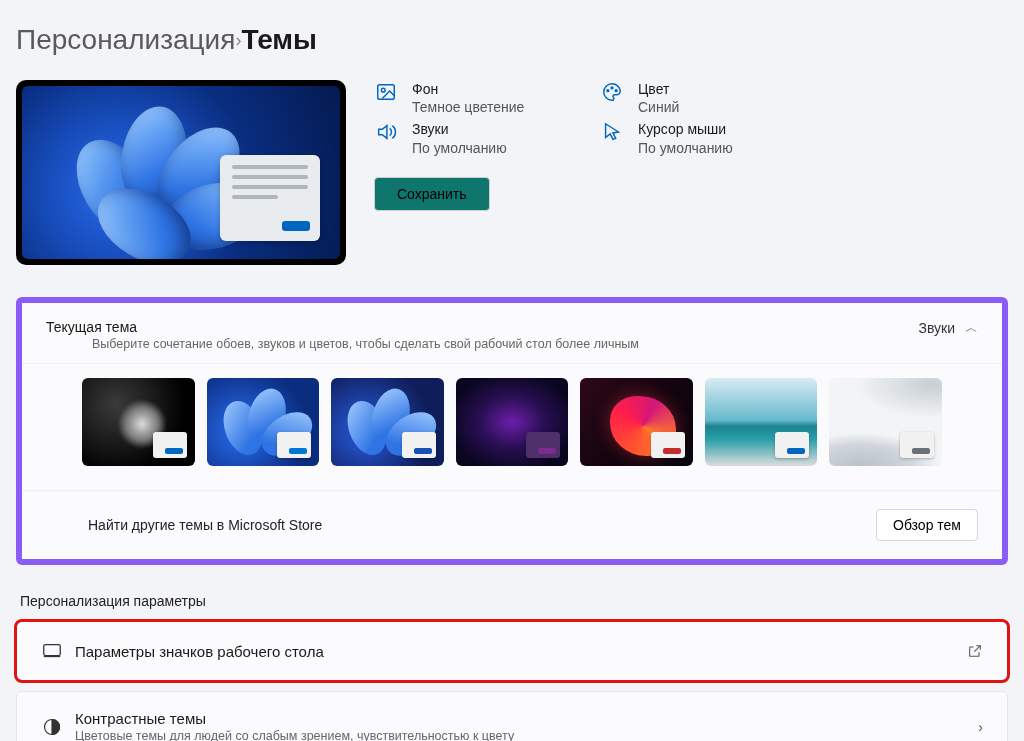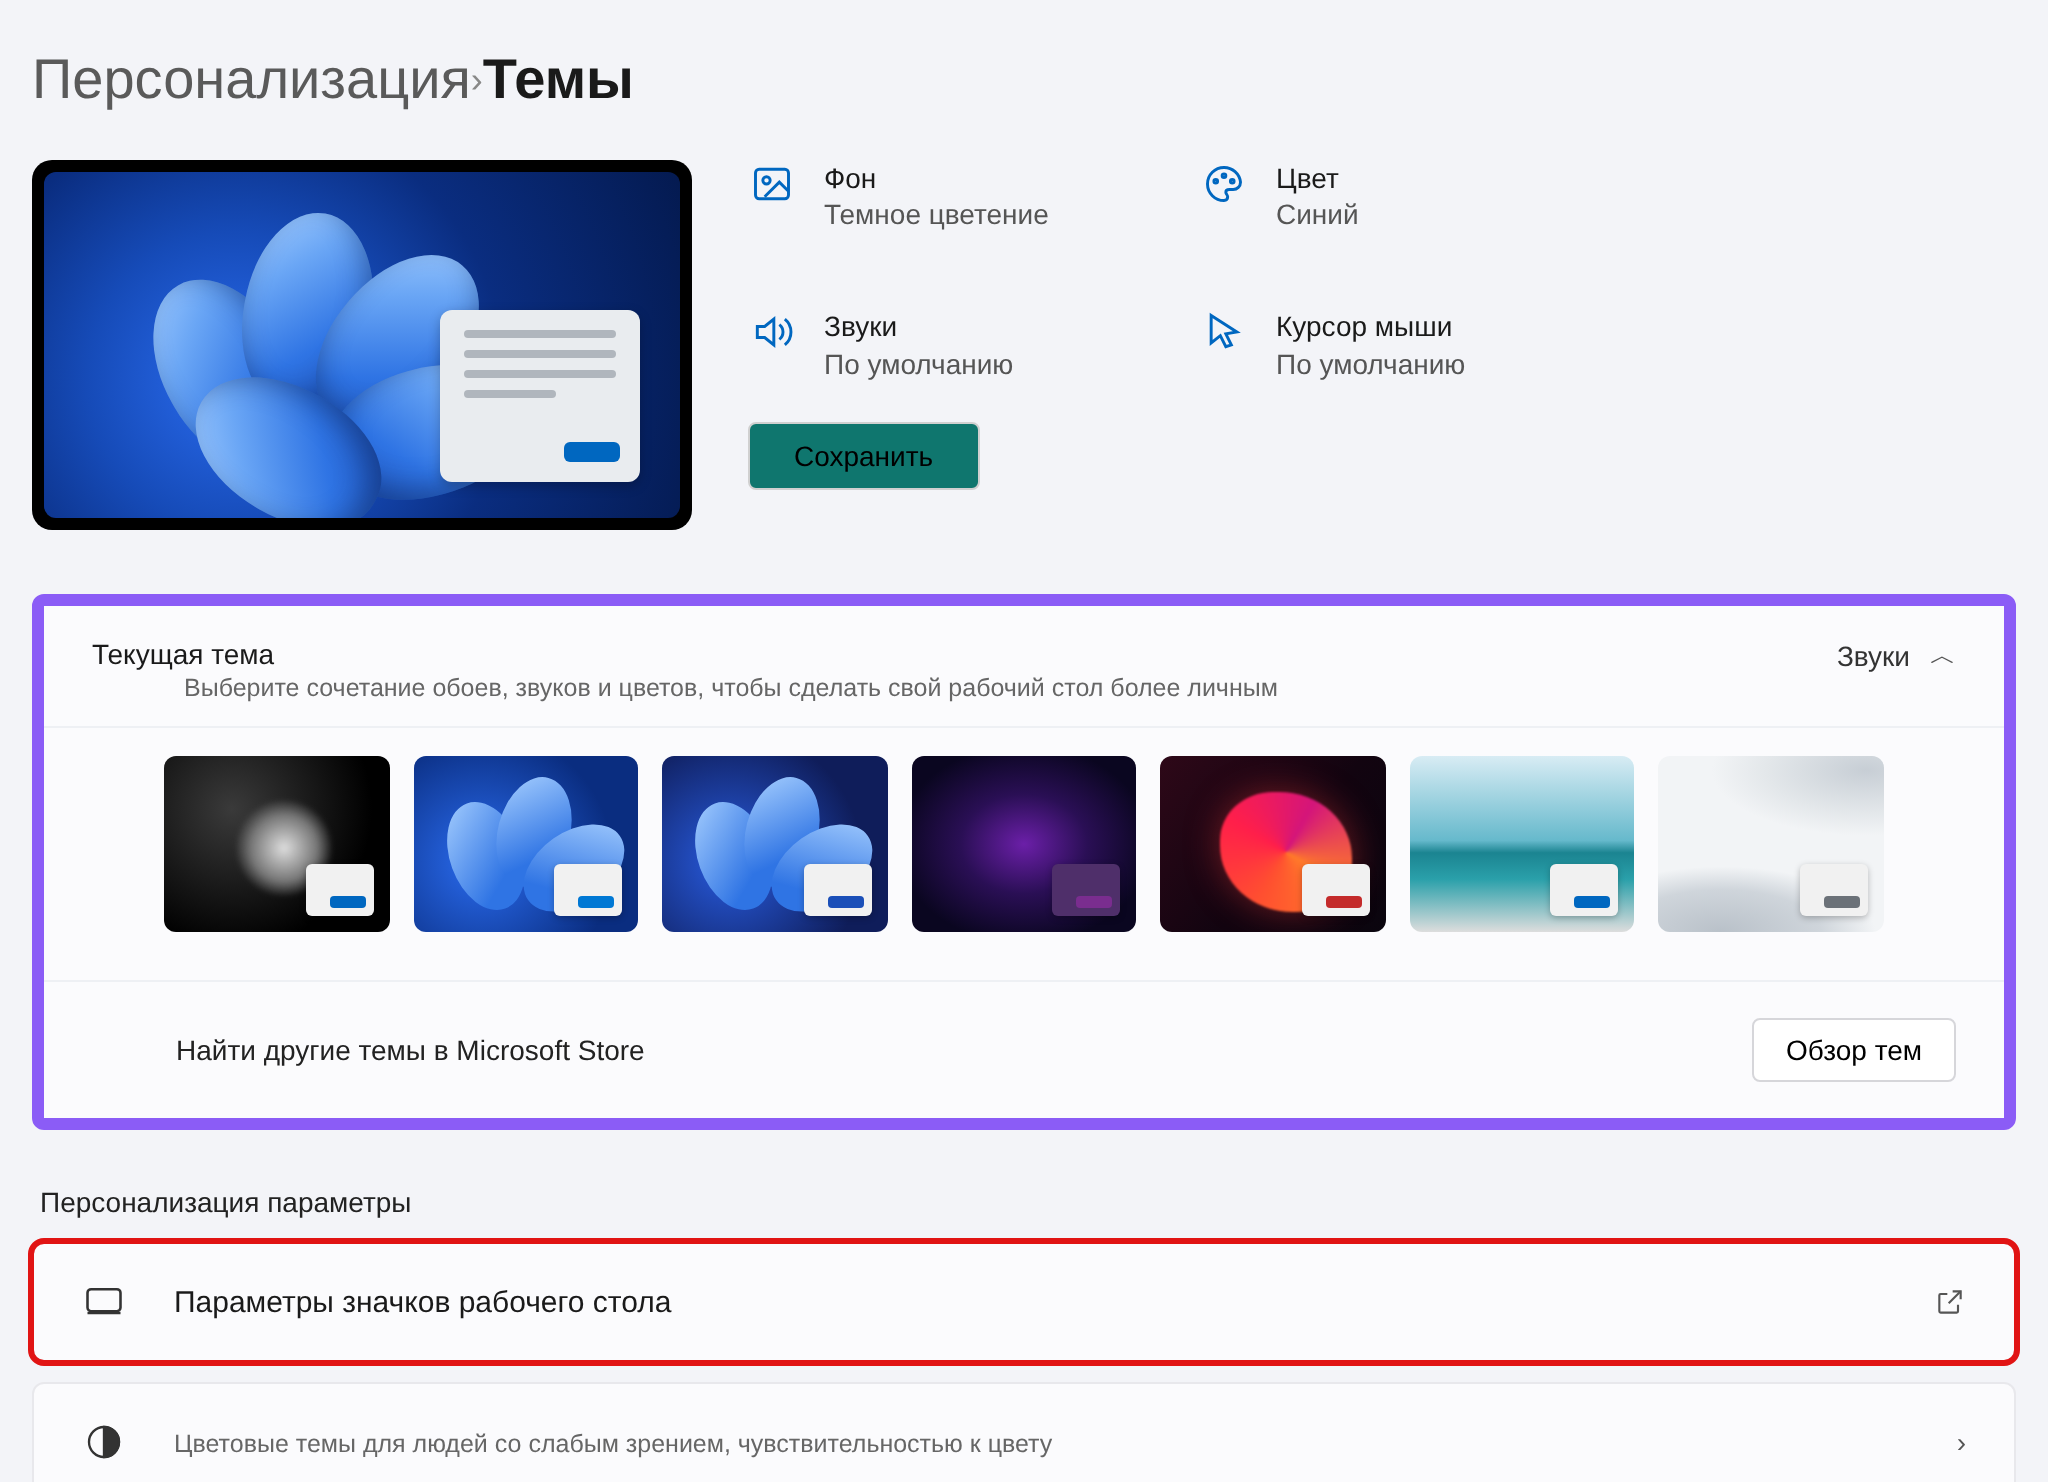--- a/index.html
+++ b/index.html
@@ -20,21 +20,21 @@
   .petal.p1 { transform: rotate(-30deg); left: 10px; top: 40px; }
   .petal.p2 { transform: rotate(10deg);  left: 50px; top: 10px; }
   .petal.p3 { transform: rotate(40deg);  left: 95px; top: 25px; }
   .petal.p4 { transform: rotate(75deg);  left: 110px; top: 70px; }
   .petal.p5 { transform: rotate(-60deg); left: 40px; top: 80px; }
   .preview-window { position: absolute; right: 20px; bottom: 18px; width: 100px; height: 86px; background: #e9ecef; border-radius: 6px; box-shadow: 0 2px 6px rgba(0,0,0,.25); padding: 10px 12px; }
   .preview-window .line { height: 4px; background: #b0b6bd; margin-bottom: 6px; border-radius: 2px; }
   .preview-window .accent { position: absolute; right: 10px; bottom: 10px; width: 28px; height: 10px; background: #0067c0; border-radius: 3px; }
 
   .theme-props { flex: 1; }
-  .prop-grid { display: grid; grid-template-columns: 190px 200px; gap: 38px 36px; margin-bottom: 20px; }
+  .prop-grid { display: grid; grid-template-columns: 190px 200px; gap: 4px 36px; margin-bottom: 20px; }
   .prop { display: flex; gap: 14px; align-items: flex-start; }
   .prop .icon { width: 24px; height: 24px; color: #0067c0; flex-shrink: 0; display:flex; align-items:center; justify-content:center; }
   .prop .texts { display: flex; flex-direction: column; }
   .prop .label { font-size: 14px; color: #1a1a1a; line-height: 1.3; }
   .prop .value { font-size: 14px; color: #555; line-height: 1.3; }
   .save-btn { background: #0f766e; border: 1px solid #d0d0d0; border-radius: 4px; padding: 8px 22px; font-size: 14px; cursor: pointer; }
 
   
   .card { background: #fbfbfd; border: 6px solid #8b5cf6; border-radius: 6px; margin-bottom: 8px; }
   .card-header { display: flex; justify-content: space-between; align-items: flex-start; padding: 16px 24px 12px; }
@@ -62,21 +62,21 @@
   .t6 .wave { position:absolute; inset:0; background:
       radial-gradient(ellipse 110% 60% at 28% 100%, #b9c1c9 0%, #cfd5db 40%, transparent 62%),
       radial-gradient(ellipse 110% 60% at 92% 8%, #c7ced5 0%, #e3e7ea 40%, transparent 62%); }
 
   .card-footer { display: flex; justify-content: space-between; align-items: center; padding: 18px 24px 18px 66px; border-top: 1px solid #eef0f4; }
   .card-footer .ftxt { font-size: 14px; color: #222; }
   .pill-btn { background: #fff; border: 1px solid #d6d6da; border-radius: 4px; padding: 7px 16px; font-size: 14px; cursor: pointer; }
 
   
   .section-label { font-size: 14px; color: #222; margin: 28px 0 12px 4px; font-weight: 400; }
-  .setting-row { background: #fbfbfd; border: 1px solid #e8e8ec; border-radius: 6px; display: flex; align-items: center; padding: 18px 24px; gap: 24px; cursor: pointer; margin-bottom: 10px; justify-content: flex-end; }
+  .setting-row { background: #fbfbfd; border: 1px solid #e8e8ec; border-radius: 6px; display: flex; align-items: center; padding: 18px 24px; gap: 12px; cursor: pointer; margin-bottom: 10px; justify-content: flex-end; }
   .setting-row .row-icon { width: 22px; height: 22px; display:flex; align-items:center; justify-content:center; color:#333; }
   .setting-row .row-texts { flex: 1; display: flex; flex-direction: column; }
   .setting-row .row-title { font-size: 15px; color: #1a1a1a; }
   .setting-row .row-sub { font-size: 12.5px; color: #666; margin-top: 2px; }
   .setting-row .tail { color: #555; font-size: 14px; }
   .highlight { outline: 3px solid #e11414; outline-offset: -1px; }
 
   svg { display:block; }
 </style>
 </head>
@@ -257,16 +257,17 @@
 </div>
 
 <div class="setting-row">
   <span class="row-icon">
     <svg width="20" height="20" viewBox="0 0 24 24" fill="none" stroke="#333" stroke-width="1.4">
         <circle cx="12" cy="12" r="9"></circle>
         <path d="M12 3a9 9 0 0 1 0 18z" fill="#333"></path>
       </svg>
   </span>
   <div class="row-texts">
+    <span class="row-title">Контрастные темы</span>
     <span class="row-sub">Цветовые темы для людей со слабым зрением, чувствительностью к цвету</span>
   </div>
   <span class="tail">›</span>
 </div>
 
 </body></html>

